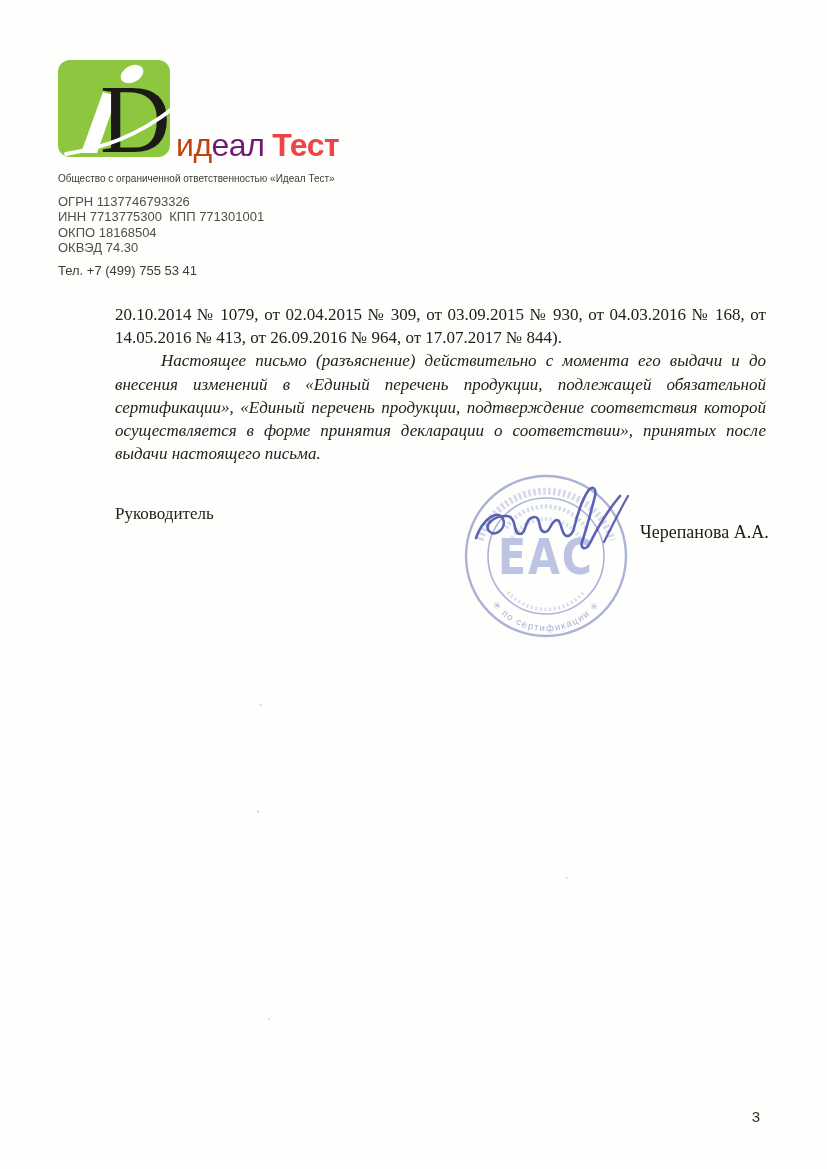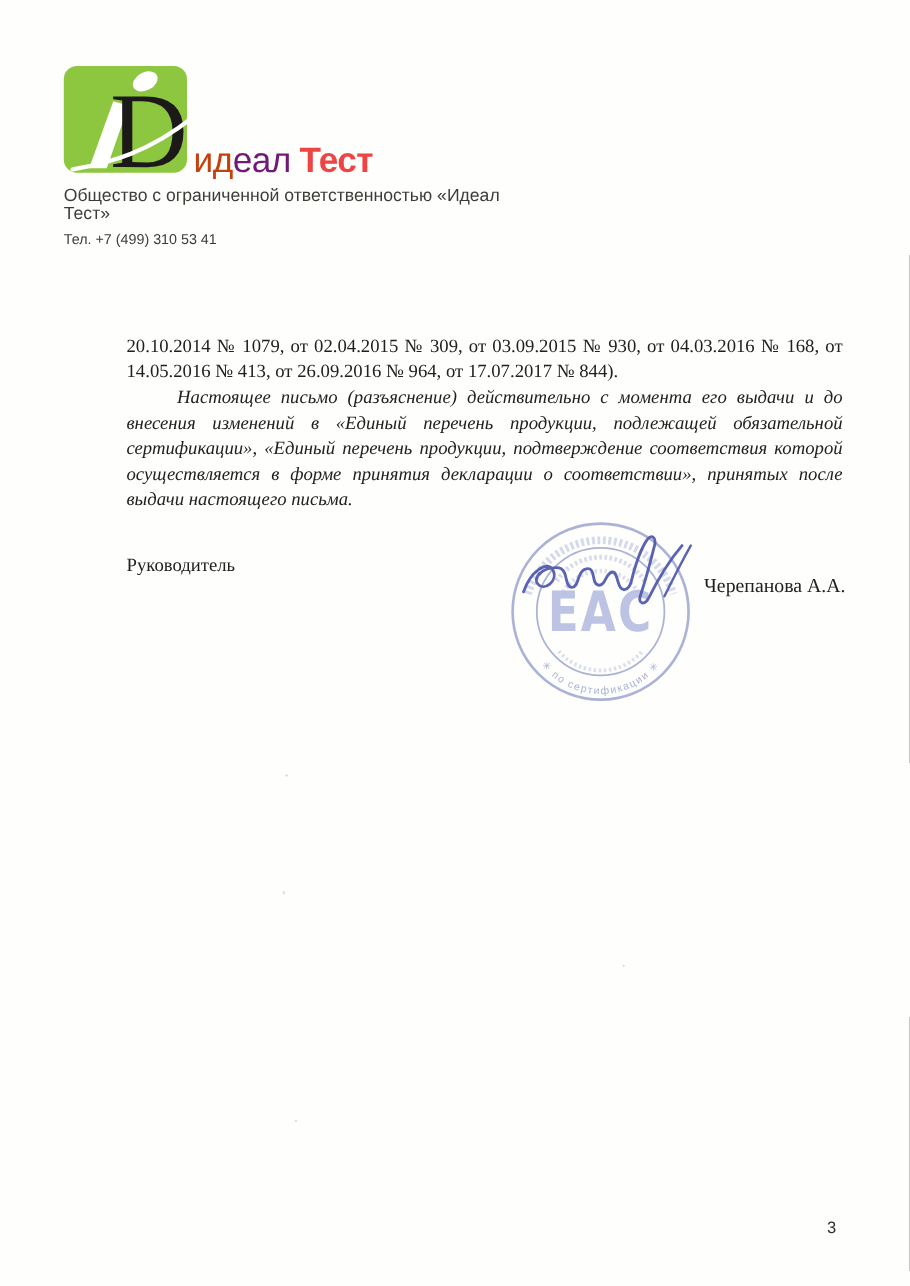--- a/index.html
+++ b/index.html
@@ -21,21 +21,21 @@
     white-space:nowrap;
   }
   .wm-id{color:#c2410c;font-weight:normal;}
   .wm-eal{color:#701a75;font-weight:normal;}
   .wm-test{color:#ef4444;font-weight:bold;margin-left:8px;}
   
   .company{
     position:absolute;left:58px;top:171px;width:420px;
     font-family:"Liberation Sans", sans-serif;
   }
-  .company .main-lines{font-size:16px;line-height:16px;color:#3e3c38;}
+  .company .main-lines{font-size:10px;line-height:16px;color:#3e3c38;}
   .company .reg-lines{margin-top:7px;font-size:13px;line-height:15.4px;color:#514f4b;}
   .company .phone-line{margin-top:7px;font-size:13px;line-height:15px;color:#3e3c38;}
   .pre{white-space:pre-wrap;}
   
   .body-text{
     position:absolute;left:115px;top:303px;width:651px;
     font-size:17px;line-height:23.2px;
     text-align:justify;
   }
   .body-text p{margin:0;}
@@ -85,21 +85,27 @@
   </svg>
 
   <div class="wordmark">
     <span class="wm-id">ид</span><span class="wm-eal">еал</span><span class="wm-test">Тест</span>
   </div>
 
   <div class="company">
     <div class="main-lines">
       <div>Общество с ограниченной ответственностью «Идеал Тест»</div>
     </div>
-    <div class="phone-line">Тел. +7 (499) 310 53 41</div>
+    <div class="reg-lines">
+      <div>ОГРН 1137746793326</div>
+      <div class="pre">ИНН 7713775300  КПП 771301001</div>
+      <div>ОКПО 18168504</div>
+      <div>ОКВЭД 74.30</div>
+    </div>
+    <div class="phone-line">Тел. +7 (499) 755 53 41</div>
   </div>
 
   <div class="body-text">
     <p>20.10.2014 № 1079, от 02.04.2015 № 309, от 03.09.2015 № 930, от 04.03.2016 № 168, от 14.05.2016 № 413, от 26.09.2016 № 964, от 17.07.2017 № 844).</p>
     <p class="indented">Настоящее письмо (разъяснение) действительно с момента его выдачи и до внесения изменений в «Единый перечень продукции, подлежащей обязательной сертификации», «Единый перечень продукции, подтверждение соответствия которой осуществляется в форме принятия декларации о соответствии», принятых после выдачи настоящего письма.</p>
   </div>
 
   <div class="sig-titles">
     <div>Руководитель</div>
   </div>

